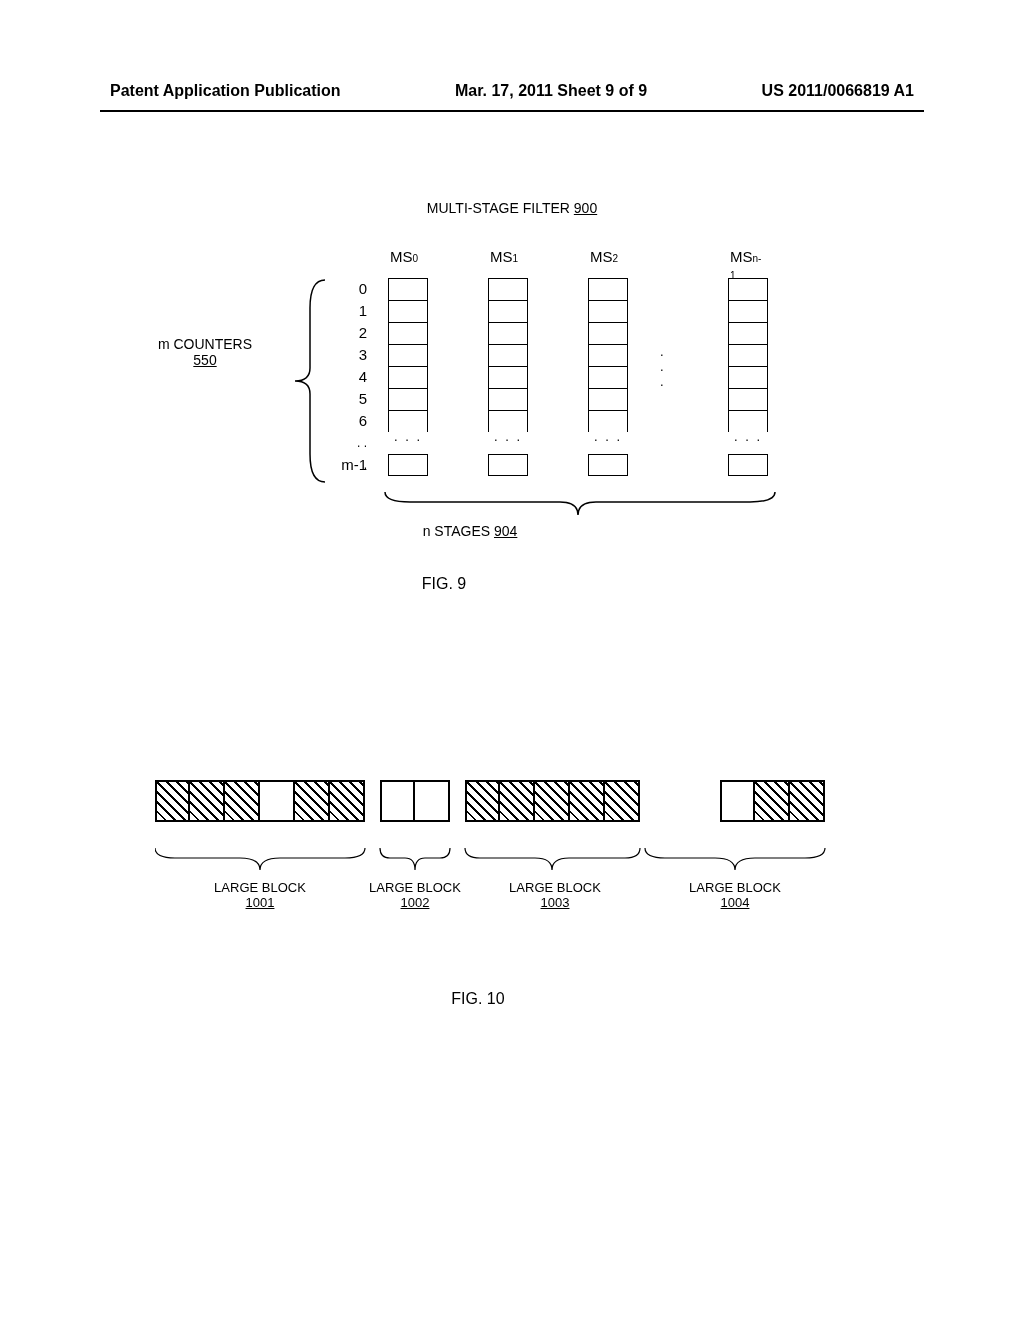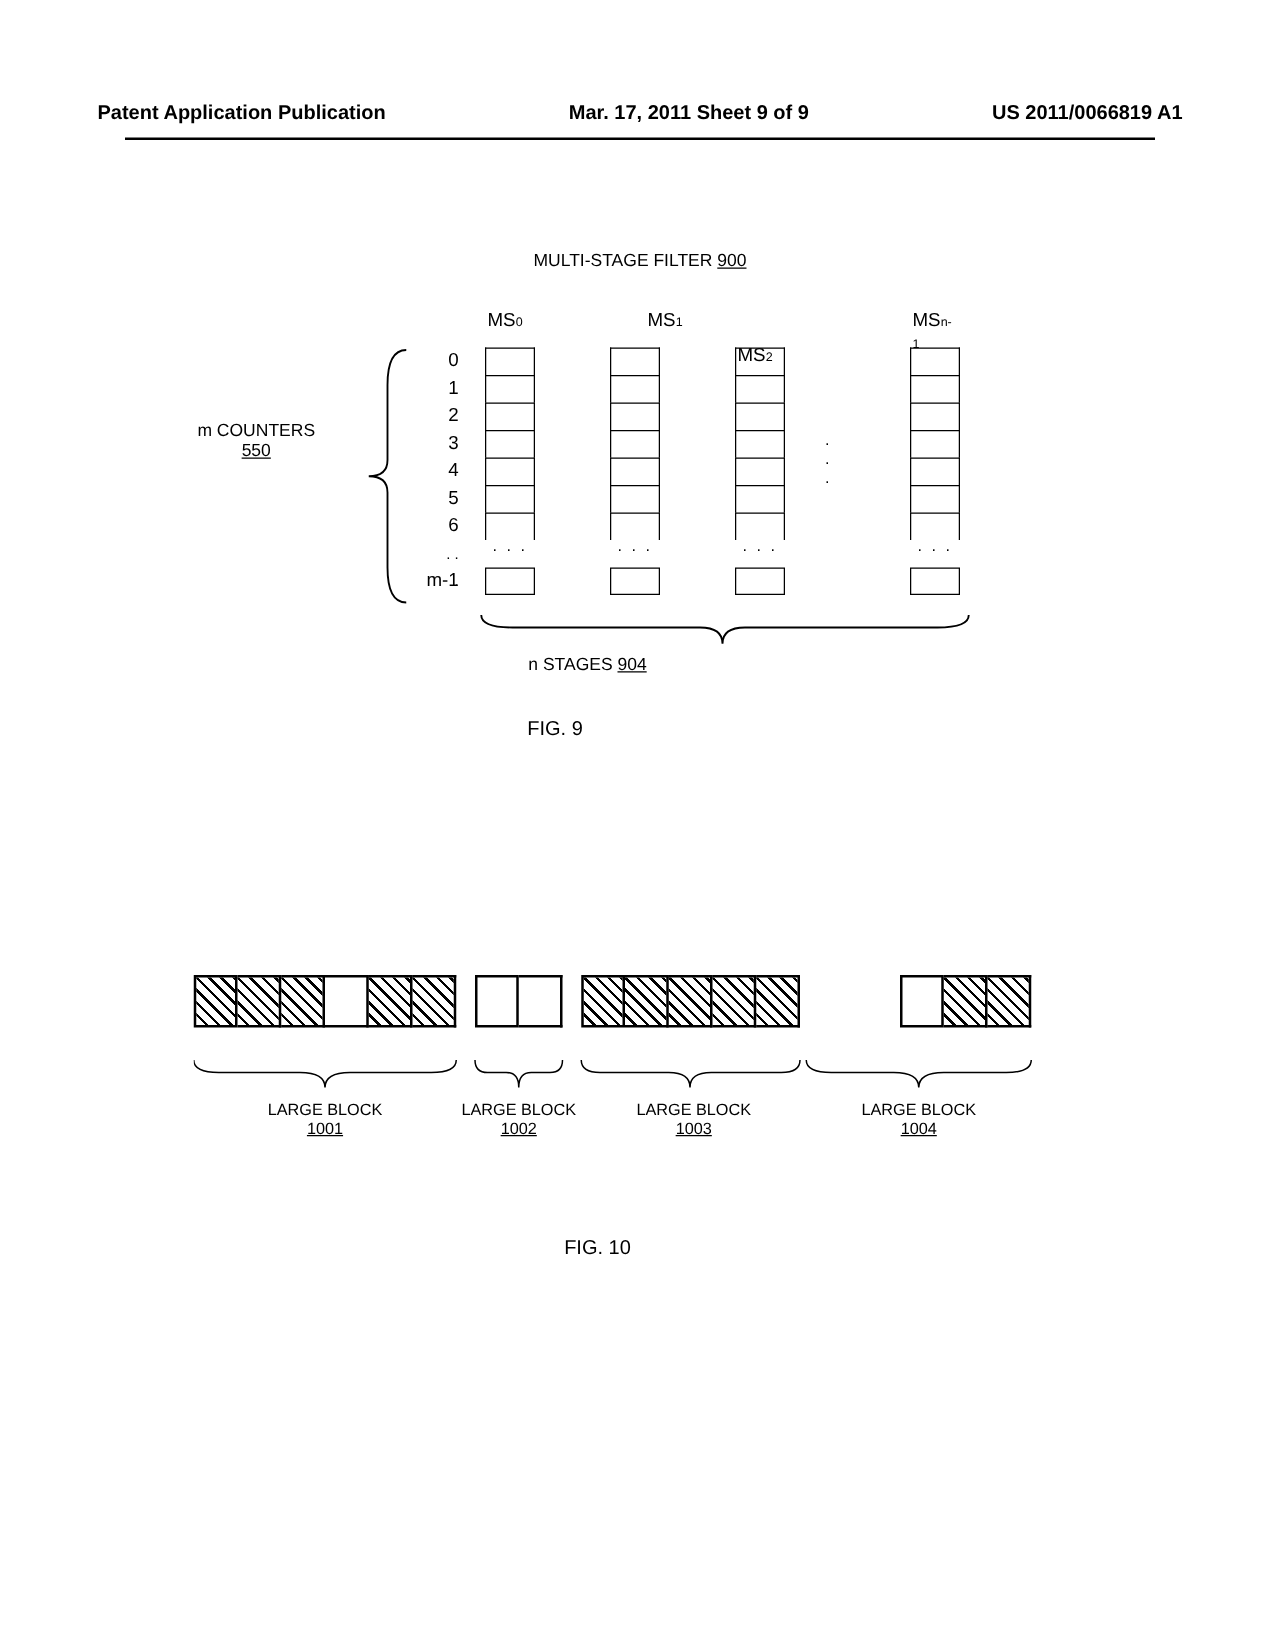--- a/index.html
+++ b/index.html
@@ -12,21 +12,21 @@
     background: #fff;
     position: relative;
   }
   .header {
     position: absolute;
     top: 82px;
     left: 0;
     width: 1024px;
     display: flex;
     justify-content: space-between;
-    padding: 0 78px;
+    padding: 0 110px;
     box-sizing: border-box;
     font-size: 16px;
     font-weight: bold;
   }
   .header-divider {
     position: absolute;
     top: 110px;
     left: 100px;
     width: 824px;
     border-top: 2px solid #000;
@@ -174,22 +174,22 @@
   <span>US 2011/0066819 A1</span>
 </div>
 <div class="header-divider"></div>
 
 <div class="fig9-title">
   <span>MULTI-STAGE FILTER </span><span class="ref">900</span>
 </div>
 
 <div class="stage-labels">
   <div class="stage-label" style="left:390px;"><span>MS</span><span class="sub">0</span></div>
-  <div class="stage-label" style="left:518px;"><span>MS</span><span class="sub">1</span></div>
-  <div class="stage-label" style="left:590px;margin-top:28px;"><span>MS</span><span class="sub">2</span></div>
+  <div class="stage-label" style="left:490px;"><span>MS</span><span class="sub">1</span></div>
+  <div class="stage-label" style="left:590px;"><span>MS</span><span class="sub">2</span></div>
   <div class="stage-label" style="left:730px;"><span>MS</span><span class="sub">n-1</span></div>
 </div>
 
 <div class="counters-label">
   <span>m COUNTERS</span><br>
   <span class="ref">550</span>
 </div>
 
 <svg class="bracket-left" width="40" height="206">
   <path d="M 35 2 Q 20 2 20 30 L 20 90 Q 20 103 5 103 Q 20 103 20 116 L 20 176 Q 20 204 35 204" fill="none" stroke="#000" stroke-width="1.5"></path>

